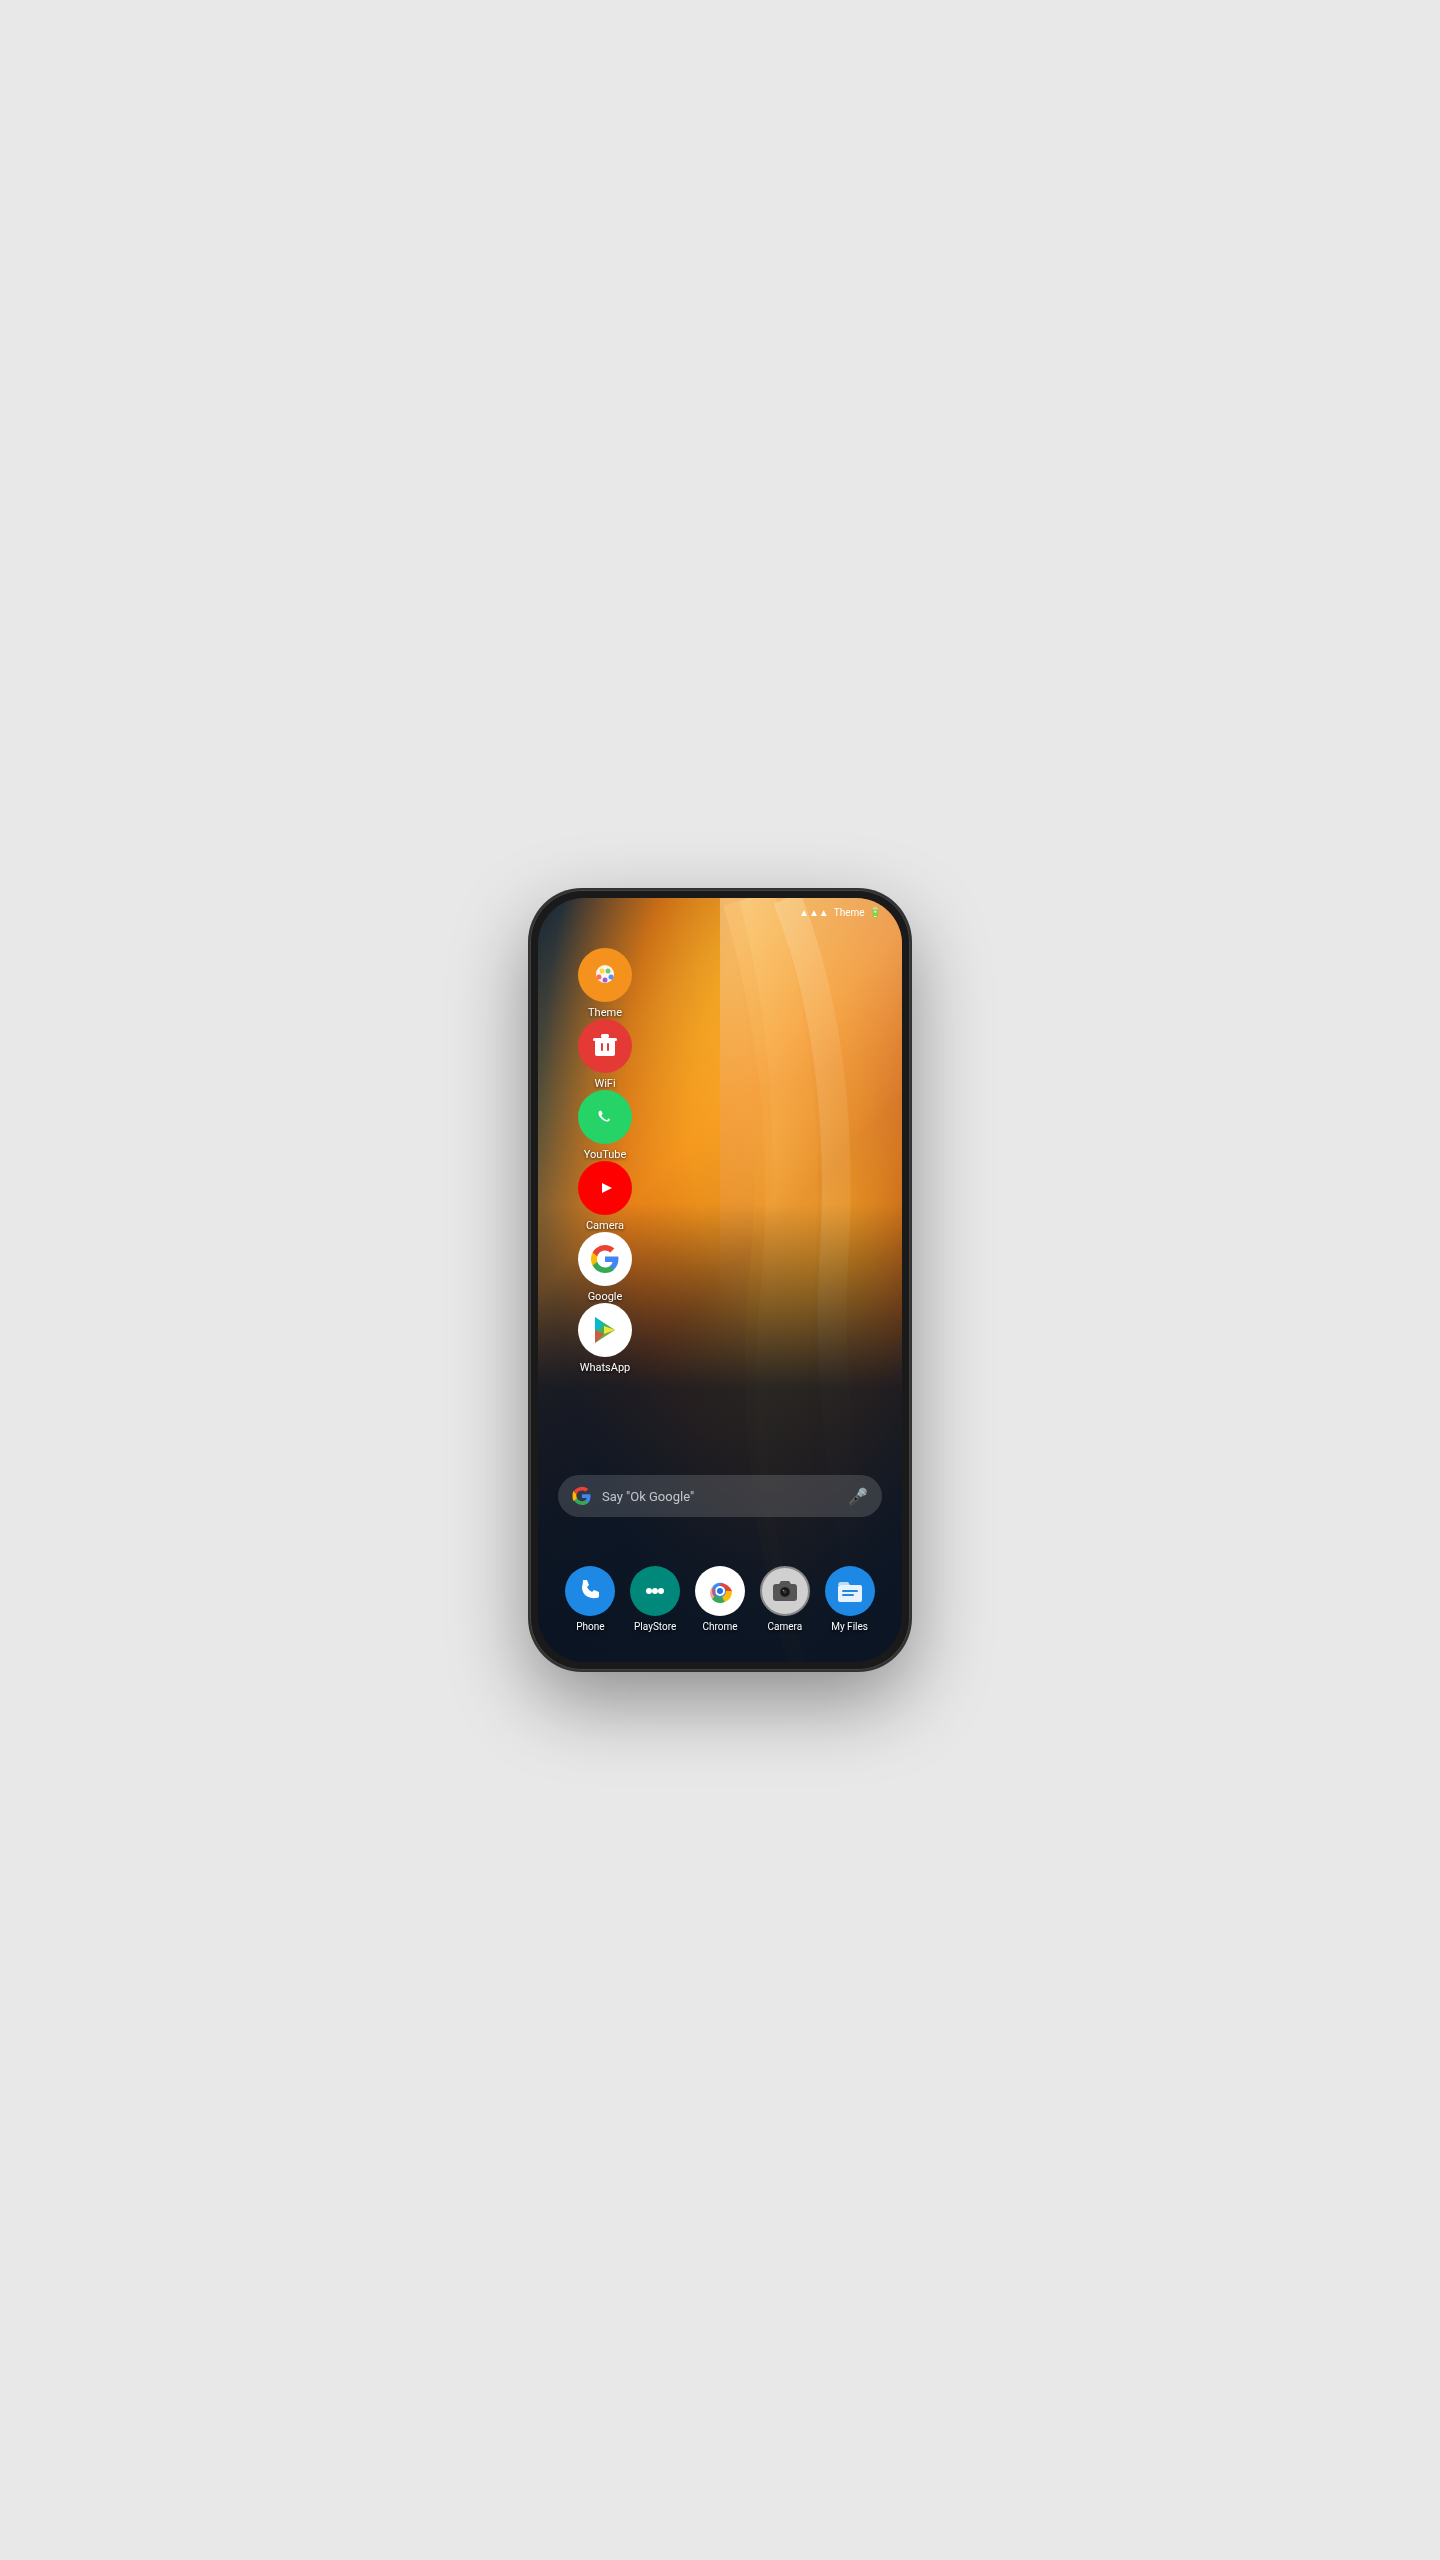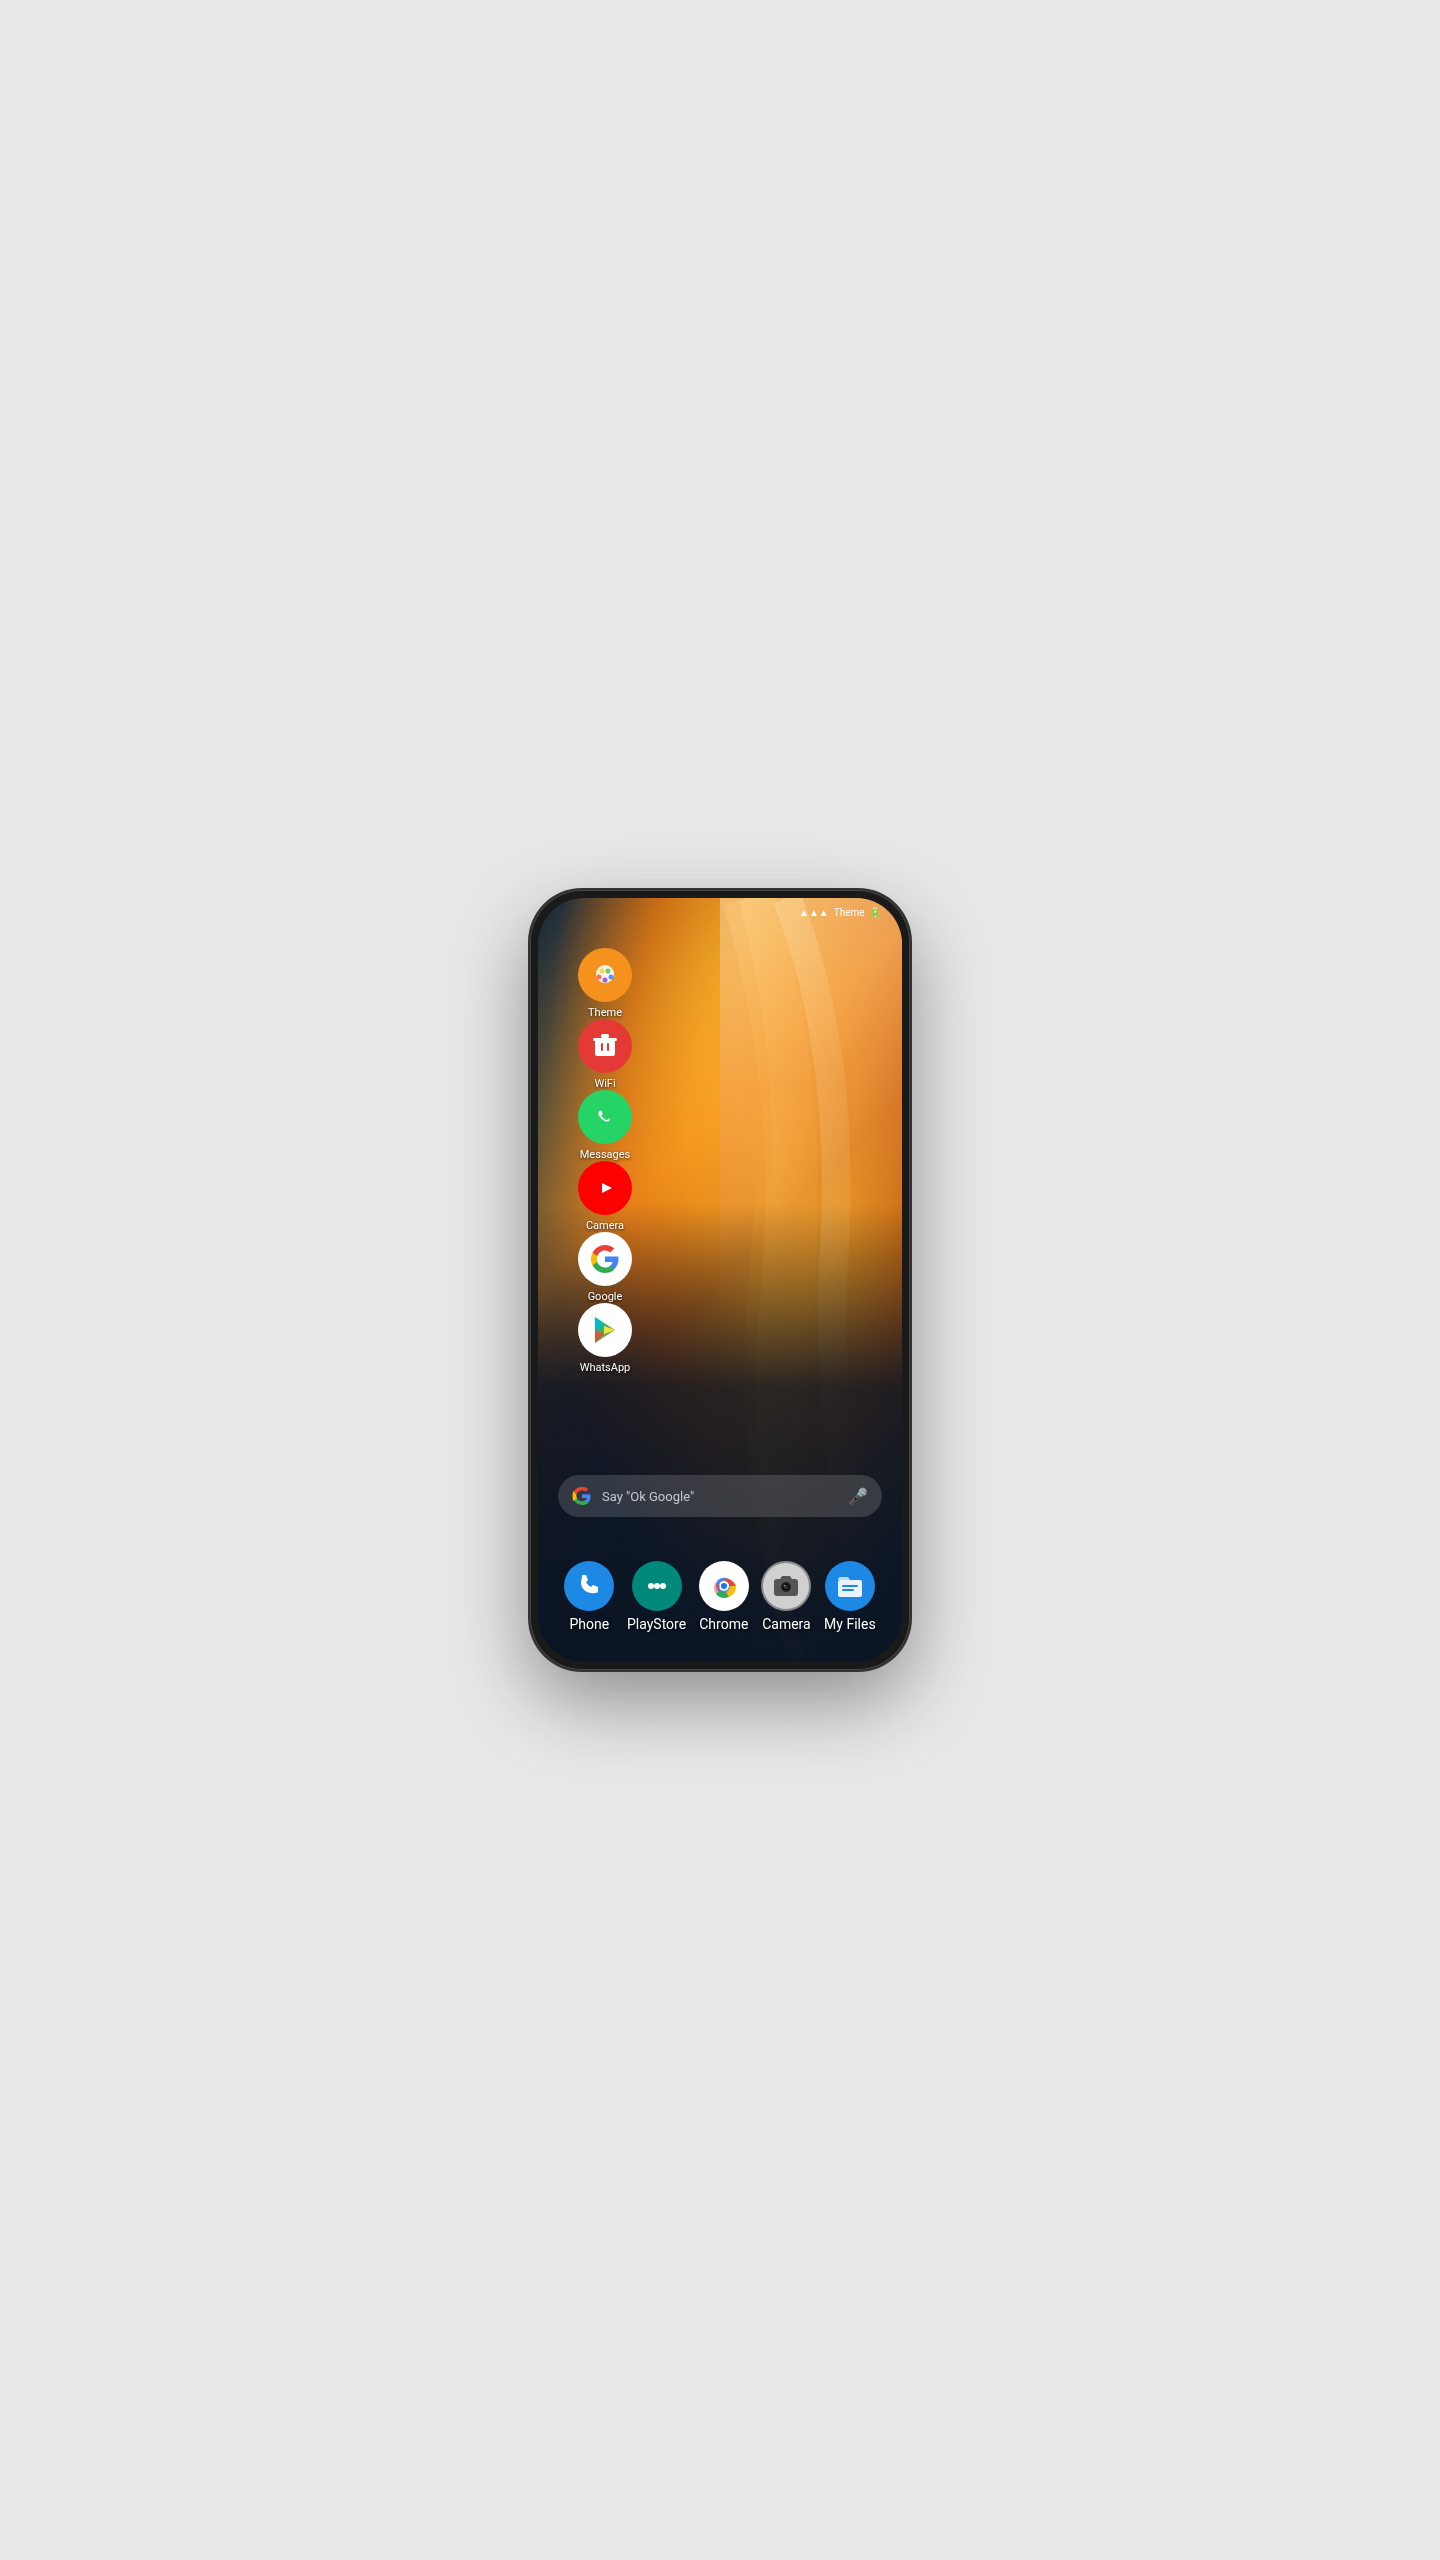--- a/index.html
+++ b/index.html
@@ -242,21 +242,21 @@
       width: 50px;
       height: 50px;
       border-radius: 50%;
       display: flex;
       align-items: center;
       justify-content: center;
     }
 
     .dock-label {
       color: white;
-      font-size: 14px;
+      font-size: 10px;
       text-shadow: 0 1px 3px rgba(0,0,0,0.8);
     }
 
     
     .mic-icon {
       color: #ea4335;
       font-size: 16px;
     }
 
     
@@ -348,21 +348,21 @@
         <span class="app-label">WiFi</span>
       </div>
 
       <div class="app-item">
         <div class="icon-whatsapp">
           <svg width="32" height="32" viewBox="0 0 32 32" fill="none">
             <circle cx="16" cy="16" r="13" fill="#25d366"></circle>
             <path d="M22 18.5c-.3-.2-1.8-.9-2.1-1s-.5-.2-.7.2-.8 1-1 1.2-.4.2-.7.1c-.4-.2-1.6-.6-3-1.8-1.1-1-1.8-2.2-2-2.5s0-.5.2-.6l.5-.6.3-.5.1-.4-1-2.4c-.2-.5-.5-.5-.7-.5h-.6c-.2 0-.5.1-.8.4-.3.3-1 1-1 2.4s1 2.8 1.1 3 2 3 4.9 4.2c2.8 1.2 2.8.8 3.3.8.5 0 1.6-.7 1.8-1.3.2-.7.2-1.2.1-1.3z" fill="white"></path>
           </svg>
         </div>
-        <span class="app-label">Messages</span>
+        <span class="app-label">YouTube</span>
       </div>
 
       <div class="app-item">
         <div class="icon-youtube">
           <svg width="30" height="22" viewBox="0 0 30 22" fill="none">
             <rect x="0" y="0" width="30" height="22" rx="5" fill="#ff0000"></rect>
             <polygon points="12,6 12,16 22,11" fill="white"></polygon>
           </svg>
         </div>
         <span class="app-label">Camera</span>

